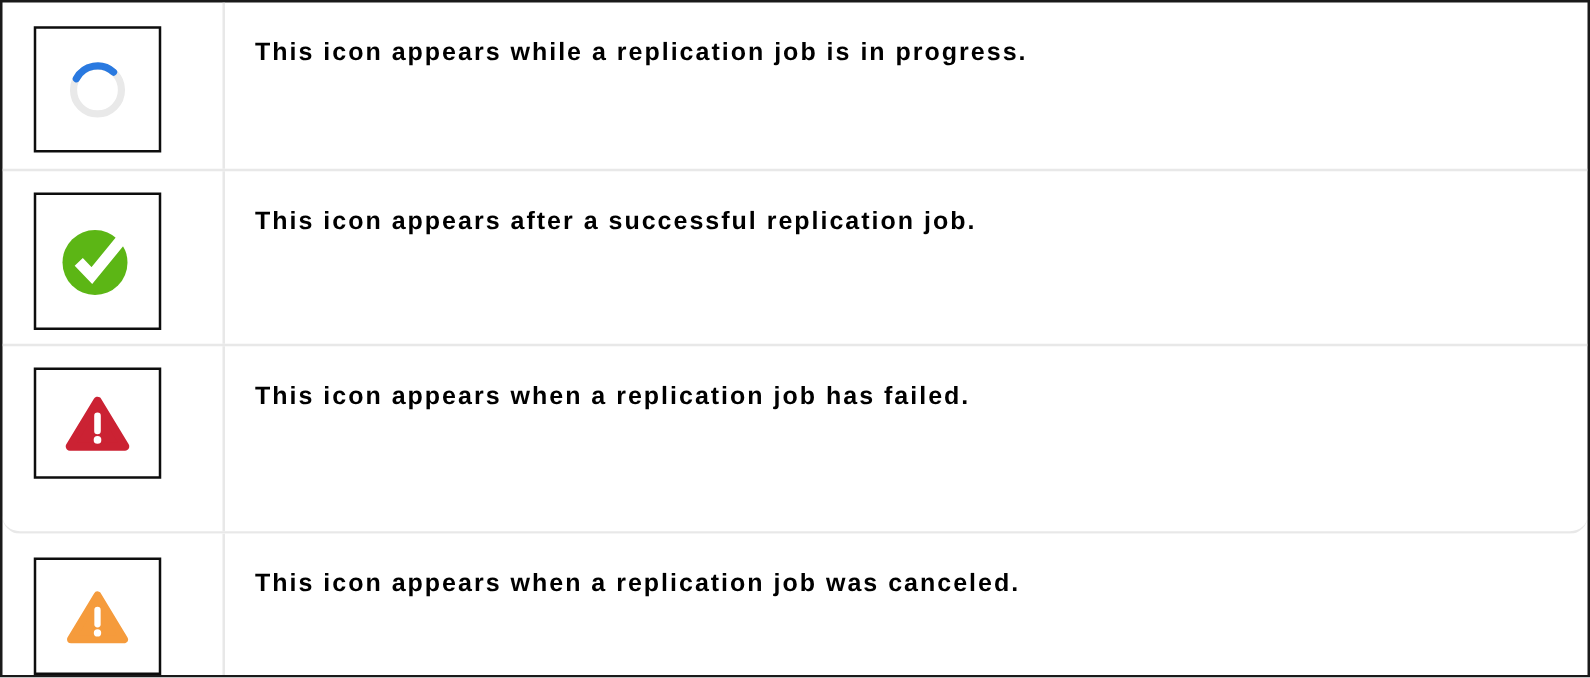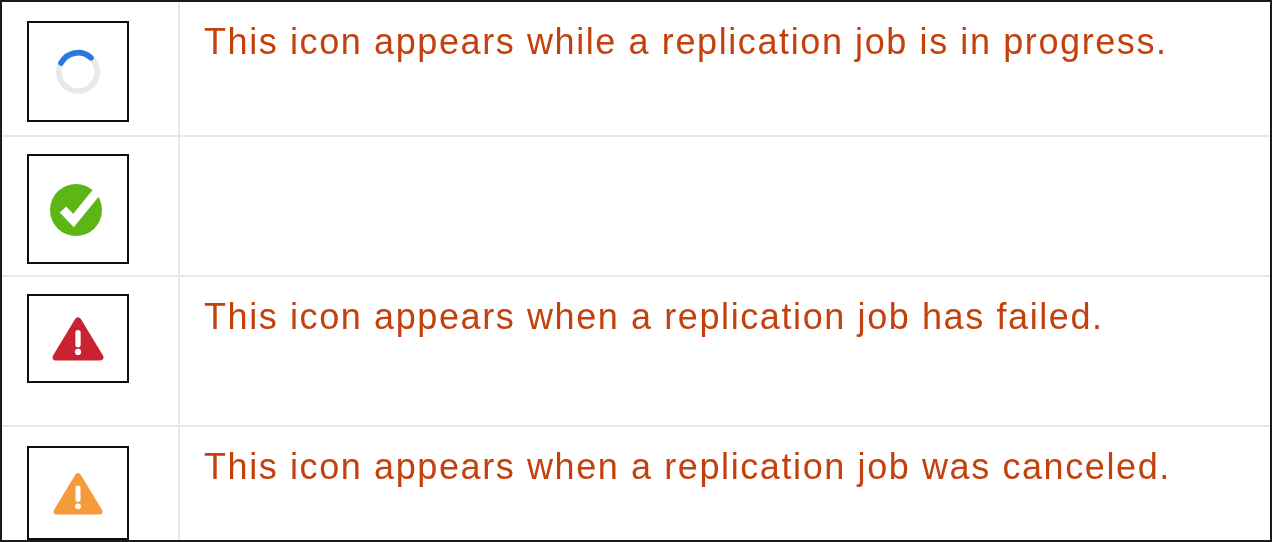--- a/index.html
+++ b/index.html
@@ -20,21 +20,21 @@
   }
   .row {
     box-sizing: border-box;
     display: flex;
     flex-direction: row;
     border-bottom: 2px solid #e8e8e8;
   }
   .row:last-child { border-bottom: none; }
   .row.r1 { height: 138px; }
   .row.r2 { height: 143px; }
-  .row.r3 { height: 154px; }
+  .row.r3 { height: 154px; border-radius: 14px; }
   .row.r4 { height: 115px; }
   .icon-cell {
     box-sizing: border-box;
     width: 178px;
     flex: 0 0 178px;
     border-right: 2px solid #e8e8e8;
     padding: 17px 0 0 25px;
   }
   .icon-box {
     box-sizing: border-box;
@@ -47,25 +47,25 @@
   }
   .r1 .icon-box { height: 101px; margin-top: 2px; }
   .r2 .icon-box { height: 110px; }
   .r3 .icon-box { height: 89px; }
   .r4 .icon-box { height: 94px; margin-top: 2px; }
   .text-cell {
     flex: 1 1 auto;
     padding: 21px 20px 0 24px;
   }
   .desc {
-    font-size: 36px;
+    font-size: 20px;
     line-height: 38px;
     letter-spacing: 1.6px;
-    color: #c2410c;
-    font-weight: 400;
+    color: #000000;
+    font-weight: 700;
   }
   svg { display: block; }
 </style>
 </head>
 <body>
 
 <div class="doc-table">
 
   <div class="row r1">
     <div class="icon-cell">
@@ -82,20 +82,23 @@
   </div>
 
   <div class="row r2">
     <div class="icon-cell">
       <div class="icon-box">
         <svg width="58" height="56" viewBox="0 0 58 56">
           <circle cx="27" cy="29" r="26" fill="#5cb615"></circle>
           <path d="M14 28.5 L24.5 39.5 L51 7" fill="none" stroke-width="9" stroke-linejoin="miter" stroke="#ffffff"></path>
         </svg>
       </div>
+    </div>
+    <div class="text-cell">
+      <span class="desc">This icon appears after a successful replication job.</span>
     </div>
   </div>
 
   <div class="row r3">
     <div class="icon-cell">
       <div class="icon-box">
         <svg width="54" height="48" viewBox="0 0 56 50">
           <path d="M28 7 L51 45 L5 45 Z" stroke-width="7" stroke-linejoin="round" fill="#cb2233" stroke="#cb2233"></path>
           <path d="M28 19.5 L28 32" stroke-width="5.5" stroke-linecap="round" fill="none" stroke="#ffffff"></path>
           <circle cx="28" cy="39.5" r="3.2" fill="#ffffff"></circle>

